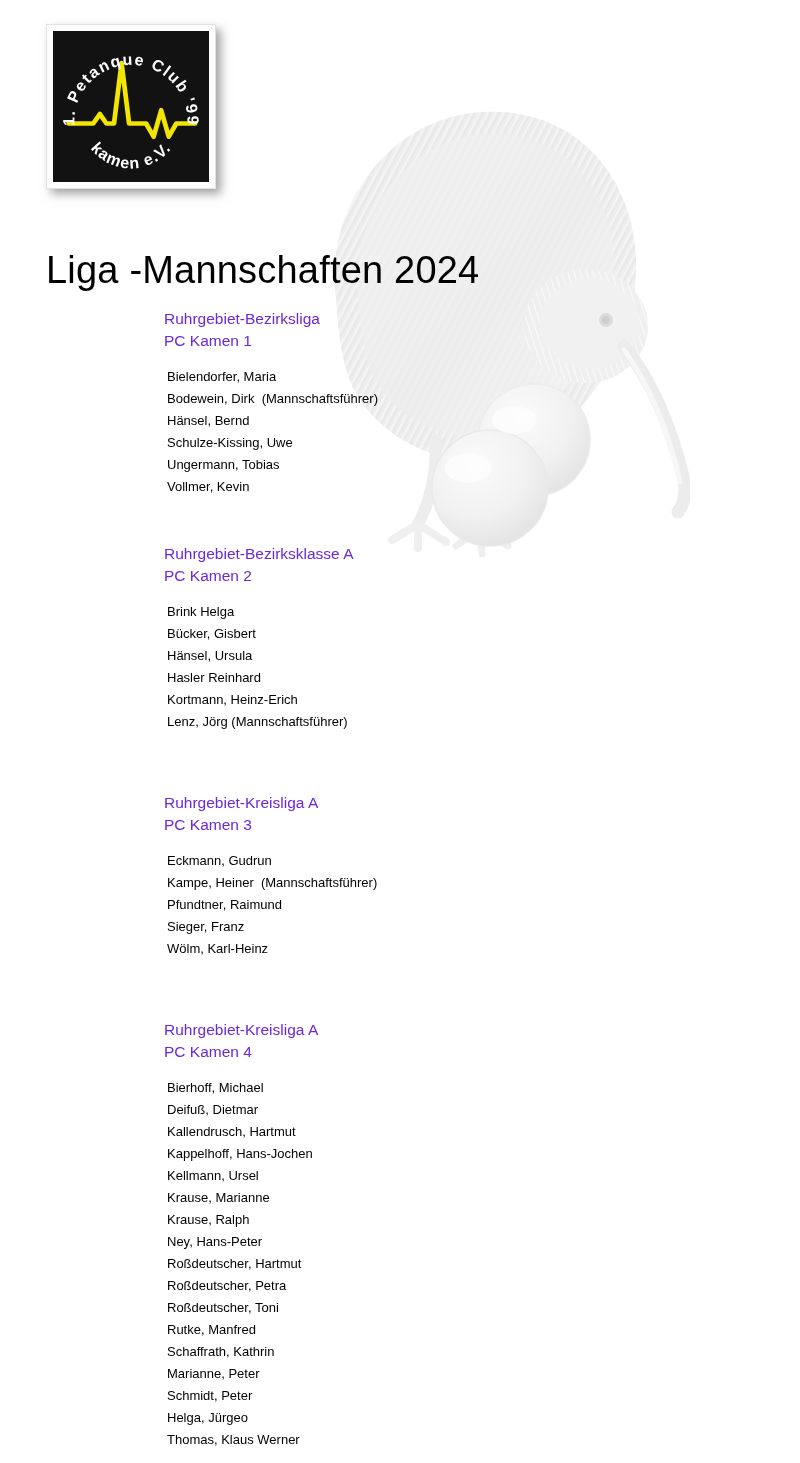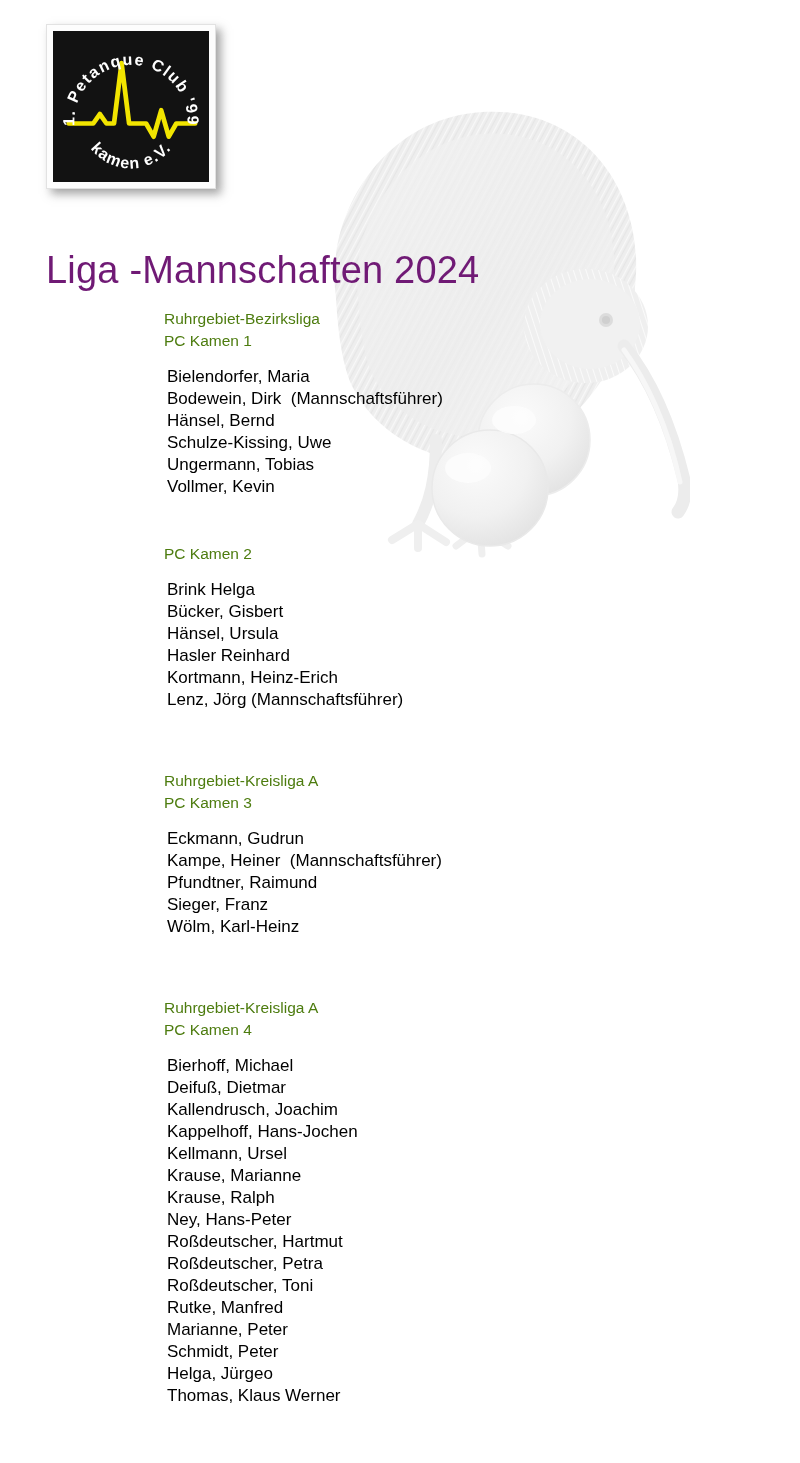--- a/index.html
+++ b/index.html
@@ -58,52 +58,52 @@
 
   
   #page-title {
     position: absolute;
     left: 46px;
     top: 224px;
     font-size: 38px;
     font-weight: 400;
     letter-spacing: 0.2px;
     white-space: nowrap;
-    color: #701a75;
+    color: #000000;
     z-index: 2;
   }
 
   
   #teams {
     position: absolute;
     left: 164px;
     top: 308px;
     width: 560px;
     z-index: 2;
   }
   .team-block { margin-bottom: 45px; }
   .team-block.gap-lg { margin-bottom: 59px; }
   .team-block:last-child { margin-bottom: 0; }
 
   .team-head {
     font-size: 15.5px;
     line-height: 22px;
-    color: #4d7c0f;
+    color: #6d28d9;
     white-space: nowrap;
   }
   .team-league { }
   .team-name { }
 
   .roster {
     list-style: none;
     margin: 0;
     padding: 14px 0 0 3px;
   }
   .roster li {
-    font-size: 17px;
+    font-size: 13px;
     line-height: 22px;
     color: #000;
     white-space: pre;
   }
 </style>
 </head>
 <body>
 
 <div id="watermark" aria-hidden="true">
   <svg viewBox="0 0 372 480" xmlns="http://www.w3.org/2000/svg">
@@ -193,20 +193,21 @@
       <li>Bodewein, Dirk  (Mannschaftsführer)</li>
       <li>Hänsel, Bernd</li>
       <li>Schulze-Kissing, Uwe</li>
       <li>Ungermann, Tobias</li>
       <li>Vollmer, Kevin</li>
     </ul>
   </section>
 
   <section class="team-block gap-lg">
     <div class="team-head">
+      <div class="team-league">Ruhrgebiet-Bezirksklasse A</div>
       <div class="team-name">PC Kamen 2</div>
     </div>
     <ul class="roster">
       <li>Brink Helga</li>
       <li>Bücker, Gisbert</li>
       <li>Hänsel, Ursula</li>
       <li>Hasler Reinhard</li>
       <li>Kortmann, Heinz-Erich</li>
       <li>Lenz, Jörg (Mannschaftsführer)</li>
     </ul>
@@ -227,30 +228,31 @@
   </section>
 
   <section class="team-block">
     <div class="team-head">
       <div class="team-league">Ruhrgebiet-Kreisliga A</div>
       <div class="team-name">PC Kamen 4</div>
     </div>
     <ul class="roster">
       <li>Bierhoff, Michael</li>
       <li>Deifuß, Dietmar</li>
-      <li>Kallendrusch, Joachim</li>
+      <li>Kallendrusch, Hartmut</li>
       <li>Kappelhoff, Hans-Jochen</li>
       <li>Kellmann, Ursel</li>
       <li>Krause, Marianne</li>
       <li>Krause, Ralph</li>
       <li>Ney, Hans-Peter</li>
       <li>Roßdeutscher, Hartmut</li>
       <li>Roßdeutscher, Petra</li>
       <li>Roßdeutscher, Toni</li>
       <li>Rutke, Manfred</li>
+      <li>Schaffrath, Kathrin</li>
       <li>Marianne, Peter</li>
       <li>Schmidt, Peter</li>
       <li>Helga, Jürgeo</li>
       <li>Thomas, Klaus Werner</li>
 
     </ul>
   </section>
 
 </div>
 

